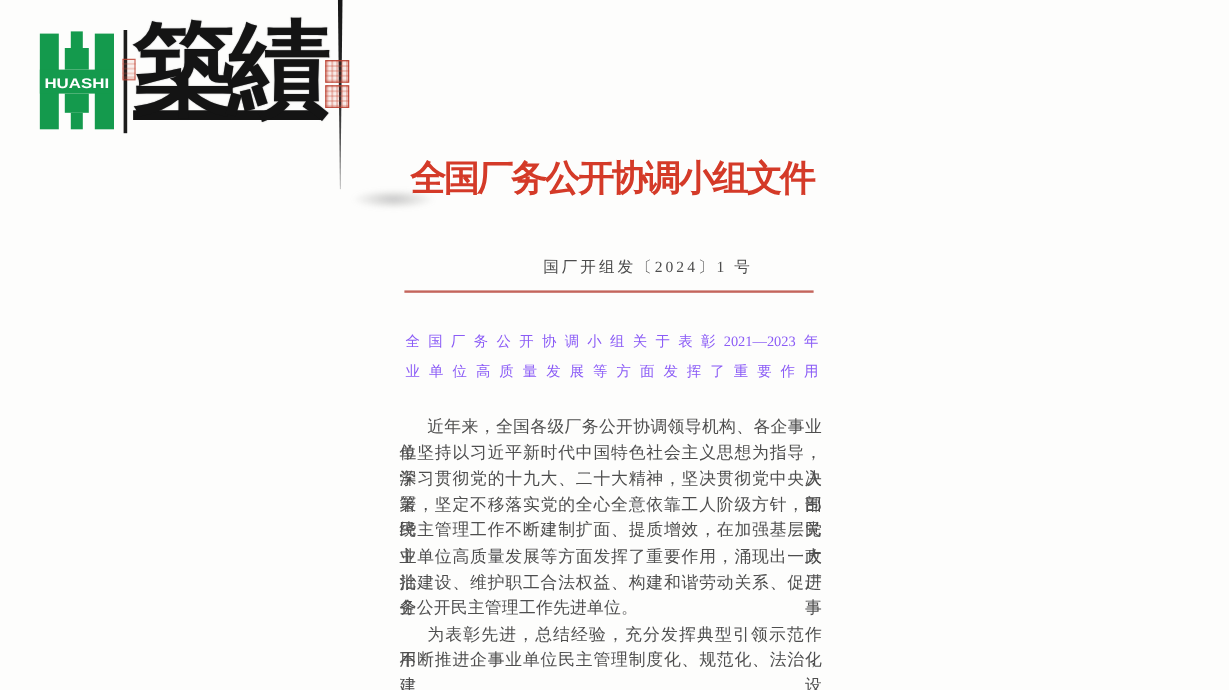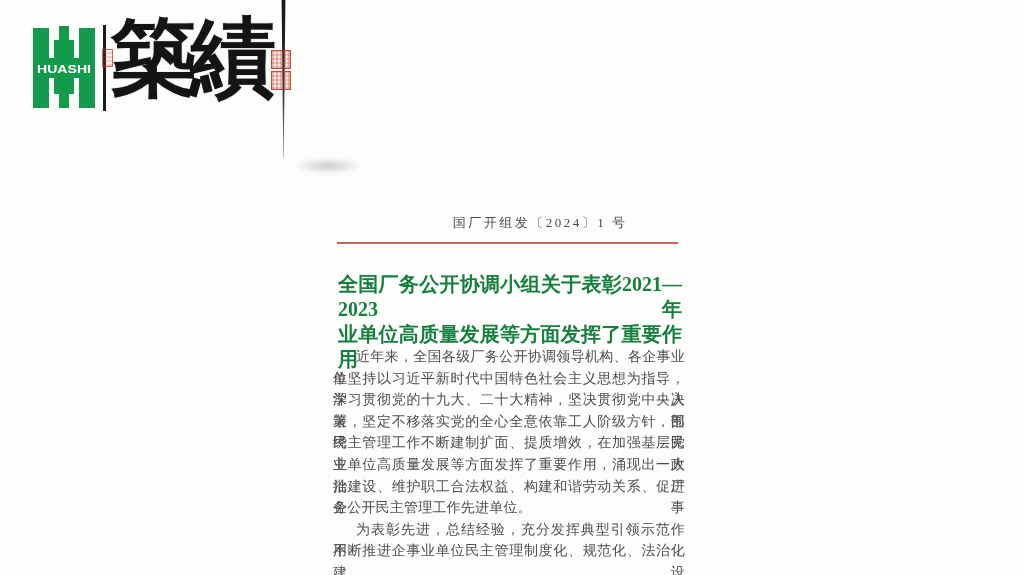--- a/index.html
+++ b/index.html
@@ -15,20 +15,21 @@
   .logo{position:absolute;left:33px;top:26px;width:62px;height:82px;}
   .logo-divider{
     position:absolute;left:103px;top:25px;width:3px;height:86px;
     background:#1c1c1c;
   }
   .calligraphy{
     position:absolute;left:111px;top:2px;width:185px;height:120px;
     font-size:86px;line-height:112px;font-weight:900;
     letter-spacing:-7px;color:#141414;white-space:nowrap;
     text-shadow:0 0 1px rgba(0,0,0,.55);
+    text-decoration:underline;
   }
   .brush-stroke{
     position:absolute;left:281px;top:0px;width:5px;height:158px;
     background:linear-gradient(#161616 0%,#2a2a2a 55%,#8a8a8a 100%);
     clip-path:polygon(12% 0,88% 0,54% 100%,46% 100%);
   }
   .seal{position:absolute;}
   .seal-small{
     left:102px;top:49px;width:9px;height:16px;
     border:1px solid rgba(187,62,45,.75);
@@ -59,21 +60,21 @@
     position:absolute;left:420px;top:214px;width:240px;
     text-align:center;font-size:13px;line-height:18px;
     letter-spacing:2.5px;color:#4c4c4c;white-space:nowrap;
   }
   .red-rule{
     position:absolute;left:337px;top:242px;width:341px;height:2px;
     margin:0;border:none;background:#c4655c;
   }
   .doc-heading{
     position:absolute;left:338px;top:272px;width:344px;margin:0;
-    font-size:20px;line-height:25px;font-weight:700;color:#15803d;
+    font-size:12px;line-height:25px;font-weight:400;color:#8b5cf6;
   }
   .h-line{
     text-align:justify;text-align-last:justify;
     white-space:normal;word-break:break-all;
   }
   .doc-body{
     position:absolute;left:333px;top:346px;width:352px;
     font-size:14px;color:#4e4e4e;
   }
   .bline{
@@ -111,20 +112,21 @@
 
     <div class="seal seal-small"></div>
     <div class="seal seal-large">
       <div class="seal-cell"></div>
       <div class="seal-cell"></div>
     </div>
   </div>
 
   <div class="smudge"></div>
 
+  <h1 class="doc-title">全国厂务公开协调小组文件</h1>
 
   <div class="doc-number">国厂开组发〔2024〕1 号</div>
 
   <hr class="red-rule">
 
   <h2 class="doc-heading">
     <div class="h-line">全国厂务公开协调小组关于表彰2021—2023年</div>
     <div class="h-line">业单位高质量发展等方面发挥了重要作用</div>
   </h2>
 

